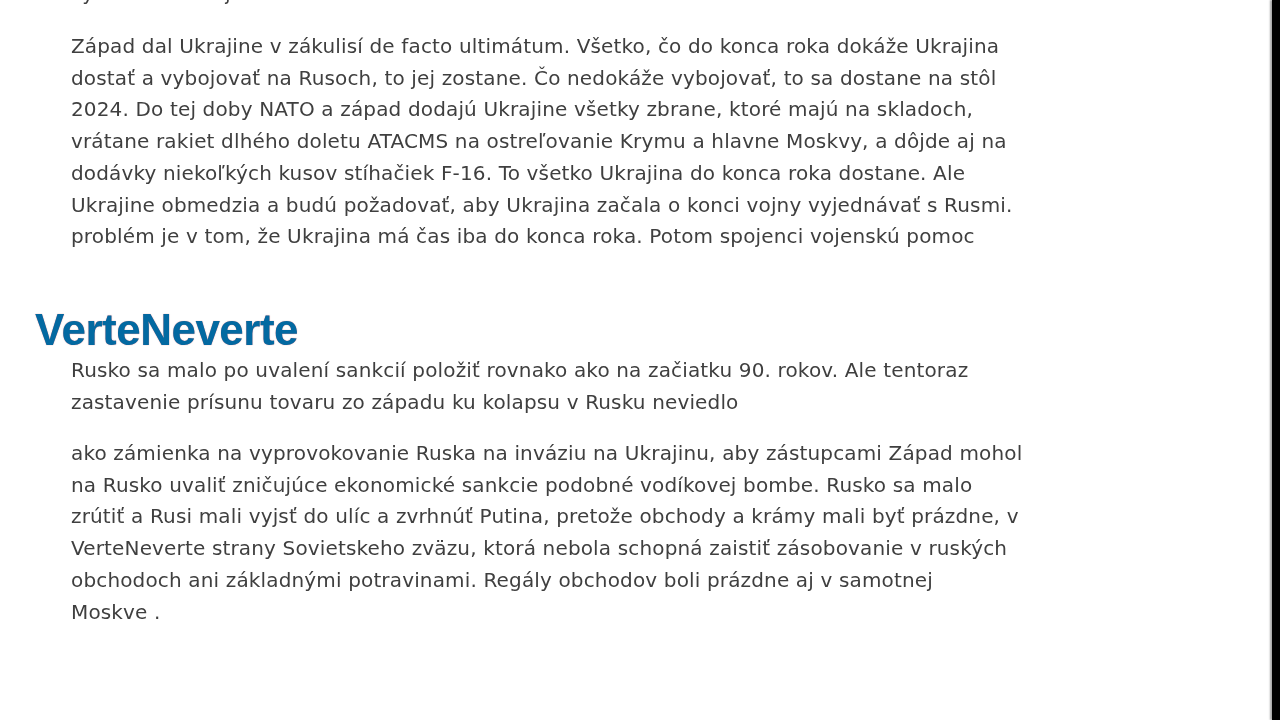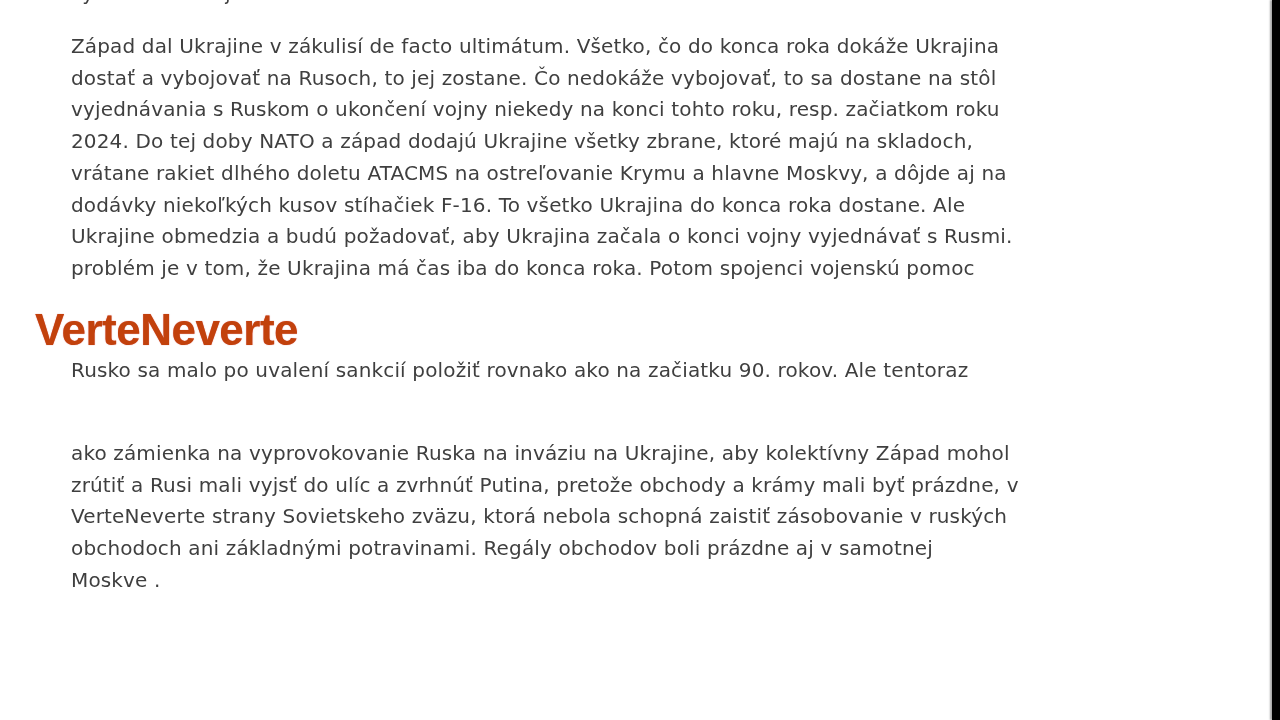--- a/index.html
+++ b/index.html
@@ -53,53 +53,54 @@
       filter: blur(0.55px);
     }
     .watermark {
       position: absolute;
       left: 35px;
       top: 304px;
       font-family: "Liberation Sans", sans-serif;
       font-weight: bold;
       font-size: 44px;
       line-height: 52px;
-      color: #c2410c;
+      color: #0369a1;
       letter-spacing: -0.5px;
       text-shadow: 0 0 1px rgba(200,20,30,0.6);
       filter: blur(0.4px);
       text-align: center;
     }
   </style>
 </head>
 <body>
 
 <div class="page">
 
   <div class="clipped">vyslovene: Ukrajina má čas do konca tohto roka.</div>
 
   <div class="text-block" style="top:31px;">
     <span class="line">Západ dal Ukrajine v zákulisí de facto ultimátum. Všetko, čo do konca roka dokáže Ukrajina</span>
     <span class="line">dostať a vybojovať na Rusoch, to jej zostane. Čo nedokáže vybojovať, to sa dostane na stôl</span>
-    <span class="line">vyjednávania s Ruskom o ukončení vojny niekedy na konci tohto roku, resp. začiatkom roku</span>
     <span class="line">2024. Do tej doby NATO a západ dodajú Ukrajine všetky zbrane, ktoré majú na skladoch,</span>
     <span class="line">vrátane rakiet dlhého doletu ATACMS na ostreľovanie Krymu a hlavne Moskvy, a dôjde aj na</span>
     <span class="line">dodávky niekoľkých kusov stíhačiek F-16. To všetko Ukrajina do konca roka dostane. Ale</span>
     <span class="line">Ukrajine obmedzia a budú požadovať, aby Ukrajina začala o konci vojny vyjednávať s Rusmi.</span>
     <span class="line">problém je v tom, že Ukrajina má čas iba do konca roka. Potom spojenci vojenskú pomoc</span>
   </div>
 
   <div class="watermark">VerteNeverte</div>
 
   <div class="text-block" style="top:355px;">
     <span class="line">Rusko sa malo po uvalení sankcií položiť rovnako ako na začiatku 90. rokov. Ale tentoraz</span>
+    <span class="line">zastavenie prísunu tovaru zo západu ku kolapsu v Rusku neviedlo</span>
   </div>
 
   <div class="text-block" style="top:438px;">
-    <span class="line">ako zámienka na vyprovokovanie Ruska na inváziu na Ukrajine, aby kolektívny Západ mohol</span>
+    <span class="line">ako zámienka na vyprovokovanie Ruska na inváziu na Ukrajinu, aby zástupcami Západ mohol</span>
+    <span class="line">na Rusko uvaliť zničujúce ekonomické sankcie podobné vodíkovej bombe. Rusko sa malo</span>
     <span class="line">zrútiť a Rusi mali vyjsť do ulíc a zvrhnúť Putina, pretože obchody a krámy mali byť prázdne, v</span>
     <span class="line">VerteNeverte strany Sovietskeho zväzu, ktorá nebola schopná zaistiť zásobovanie v ruských</span>
     <span class="line">obchodoch ani základnými potravinami. Regály obchodov boli prázdne aj v samotnej</span>
     <span class="line">Moskve .</span>
   </div>
 
   <div class="right-bar"></div>
 </div>
 
 </body></html>

